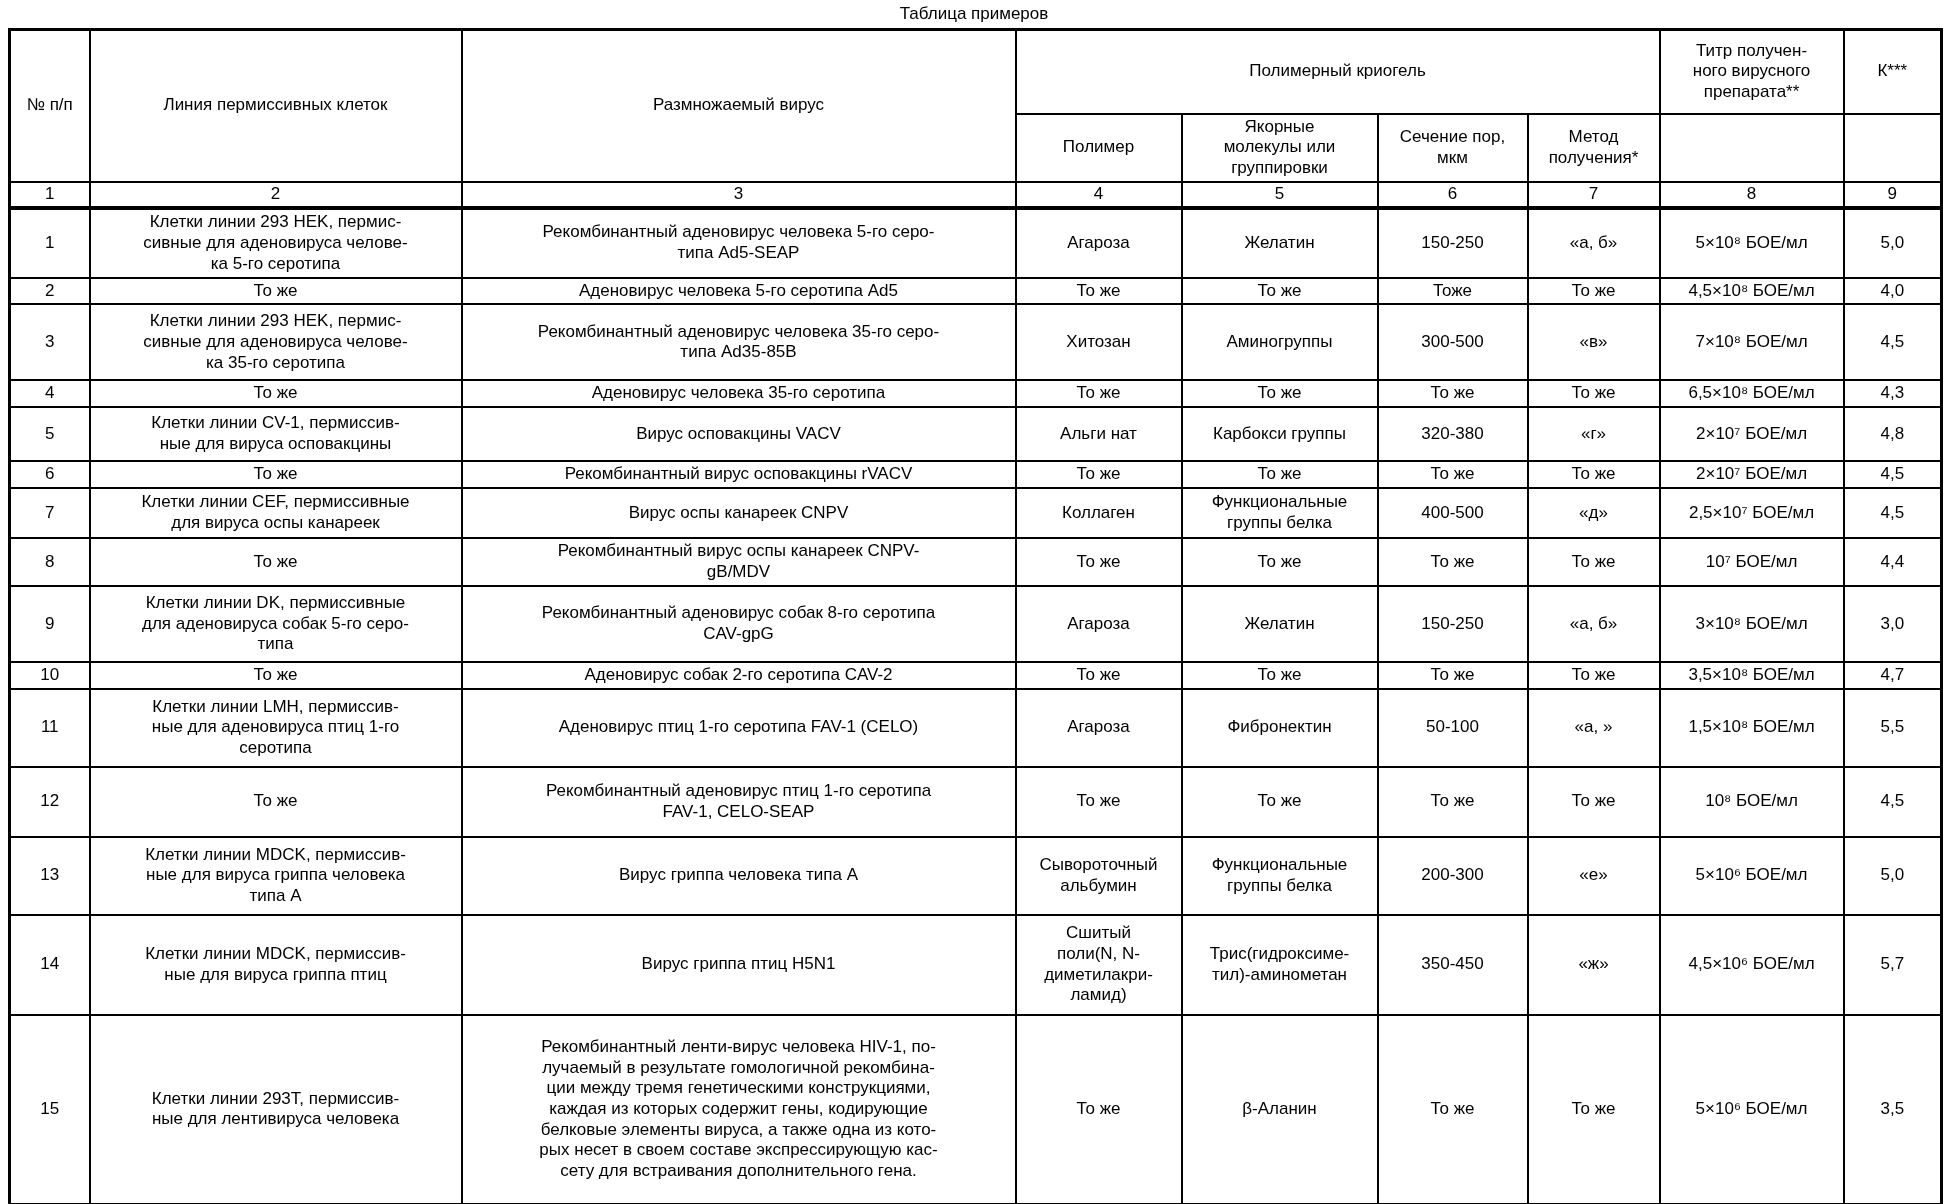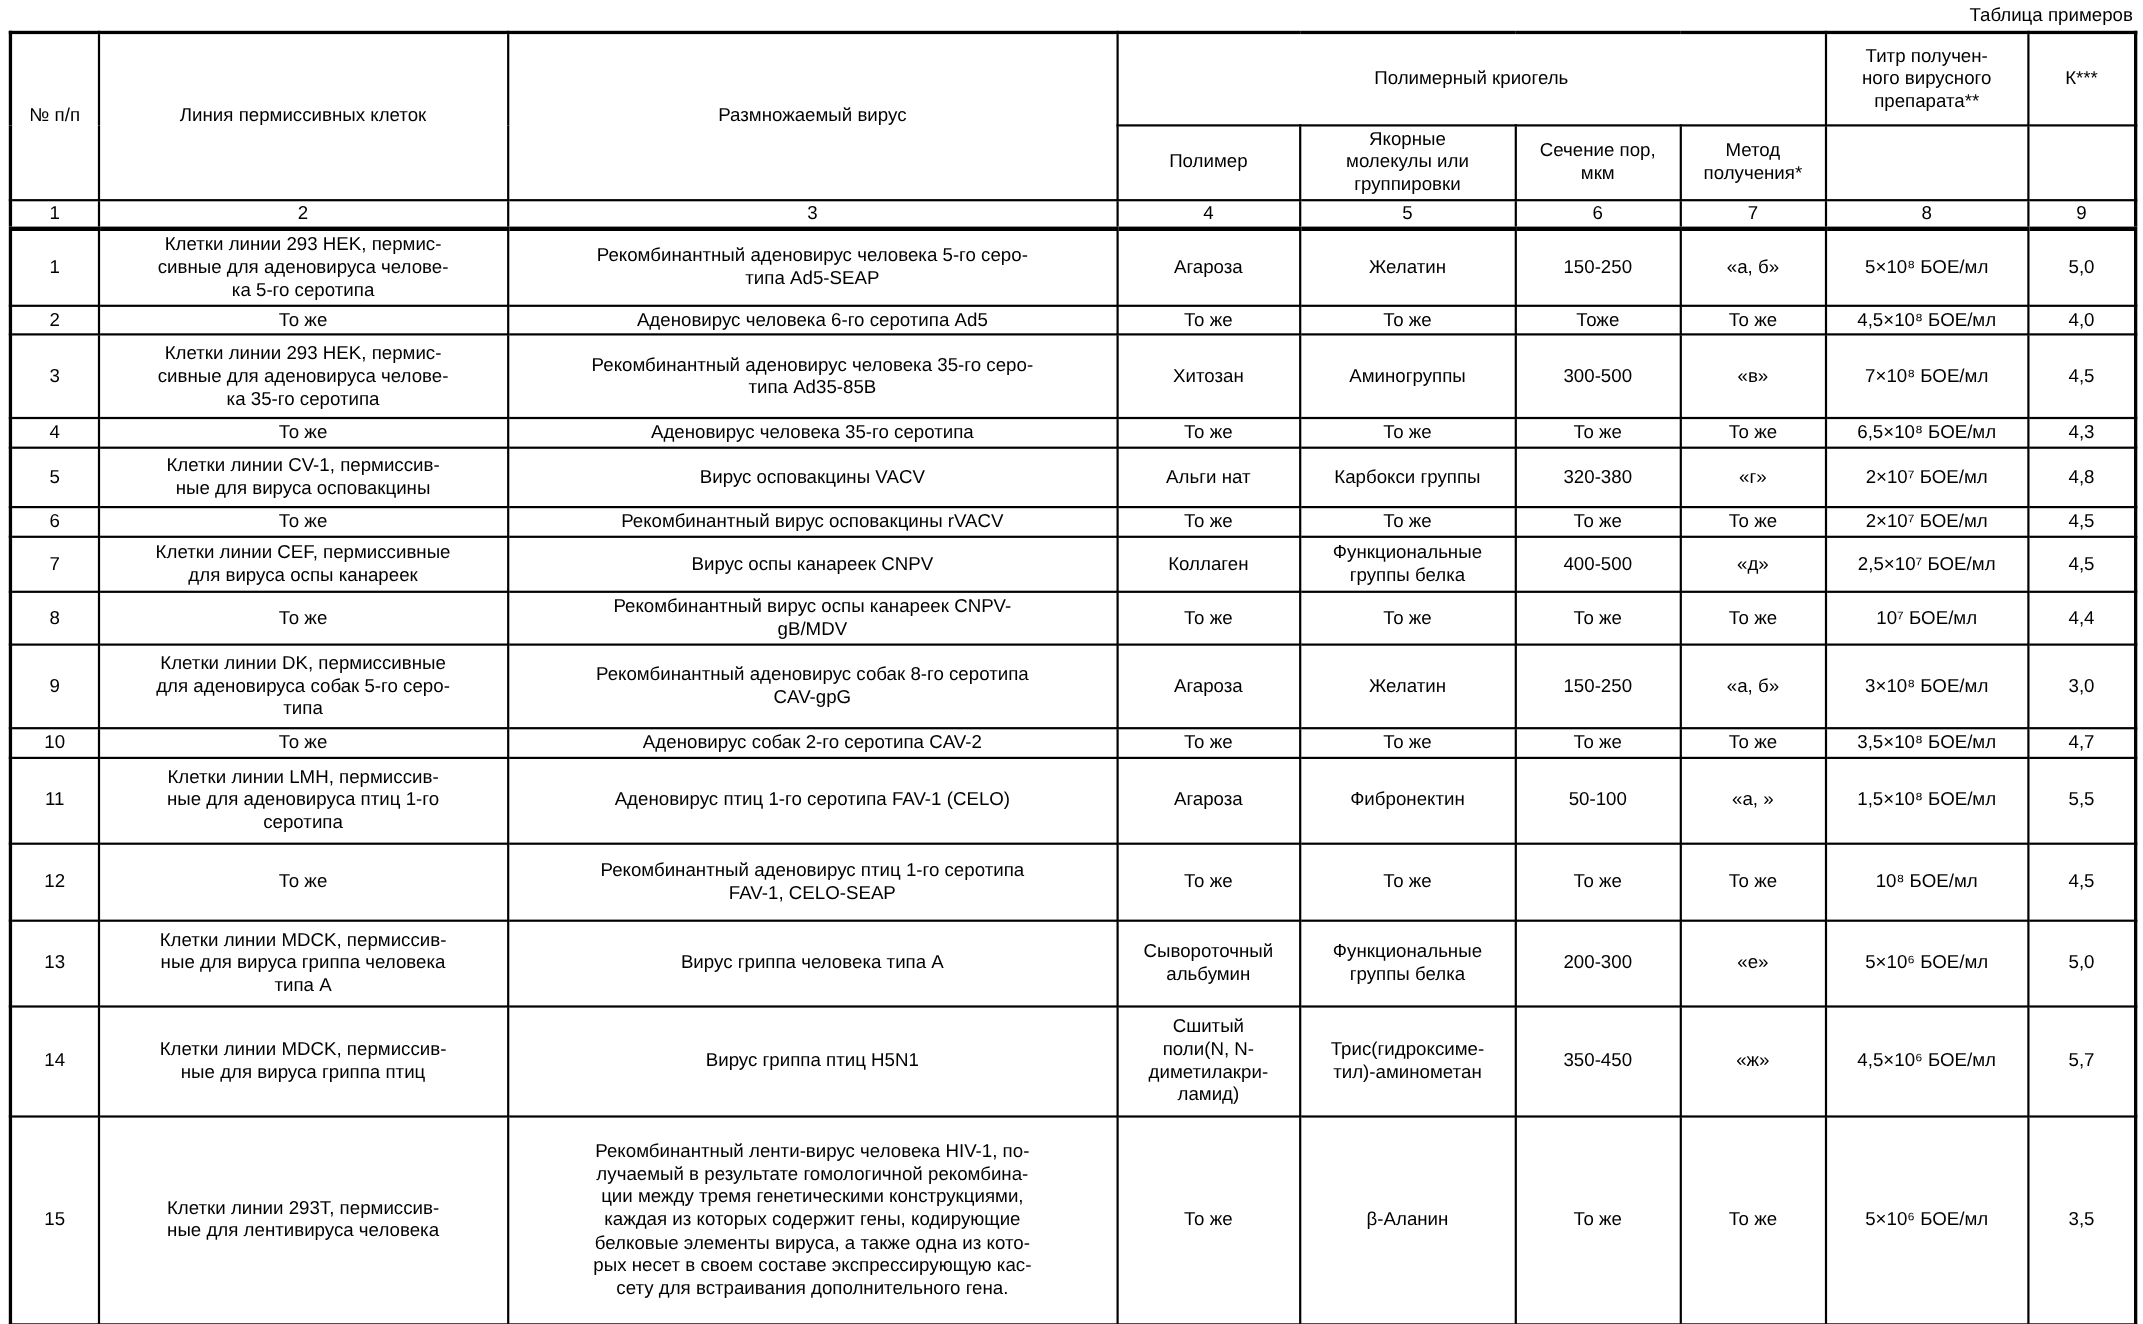--- a/index.html
+++ b/index.html
@@ -1,18 +1,18 @@
 <!DOCTYPE html>
 <html><head>
 <meta charset="utf-8">
 <style>
   html,body{margin:0;padding:0;background:#fff;color:#000;
     font-family:"Liberation Sans","DejaVu Sans",sans-serif;}
   .page{width:1948px;height:1204px;background:#fff;box-sizing:border-box;padding-top:4px;}
-  .title{width:1930px;text-align:right;font-size:17px;margin:0 auto 4px auto;white-space:pre-line;}
+  .title{width:1930px;text-align:center;font-size:17px;margin:0 auto 4px auto;white-space:pre-line;}
   table.ex{border-collapse:collapse;table-layout:fixed;width:1932px;margin-left:8px;
     border:3px solid #000;}
   table.ex th,table.ex td{border:2px solid #000;font-size:17px;font-weight:normal;
     padding:2px 5px;vertical-align:middle;text-align:center;white-space:pre-line;
     line-height:1.22;overflow:hidden;box-sizing:border-box;}
   tr.numrow td{border-bottom:4px solid #000;height:26px;padding:0 4px;}
   tr.h1 th{height:84px;}
   tr.h2 th{height:62px;}
   td.c-cell_line,td.c-virus{text-align:left;}
   tbody tr:nth-child(1){height:70px;}
@@ -95,21 +95,21 @@
           <td class="c-polymer">Агароза</td>
           <td class="c-anchor">Желатин</td>
           <td class="c-pore">150-250</td>
           <td class="c-method">«а, б»</td>
           <td class="c-titer">5×10⁸ БОЕ/мл</td>
           <td class="c-k">5,0</td>
         </tr>
         <tr>
           <td class="c-num">2</td>
           <td class="c-cell_line">То же</td>
-          <td class="c-virus">Аденовирус человека 6-го серотипа Ad5</td>
+          <td class="c-virus">Аденовирус человека 5-го серотипа Ad5</td>
           <td class="c-polymer">То же</td>
           <td class="c-anchor">То же</td>
           <td class="c-pore">Тоже</td>
           <td class="c-method">То же</td>
           <td class="c-titer">4,5×10⁸ БОЕ/мл</td>
           <td class="c-k">4,0</td>
         </tr>
         <tr>
           <td class="c-num">3</td>
           <td class="c-cell_line">Клетки линии 293 HEK, пермис-

